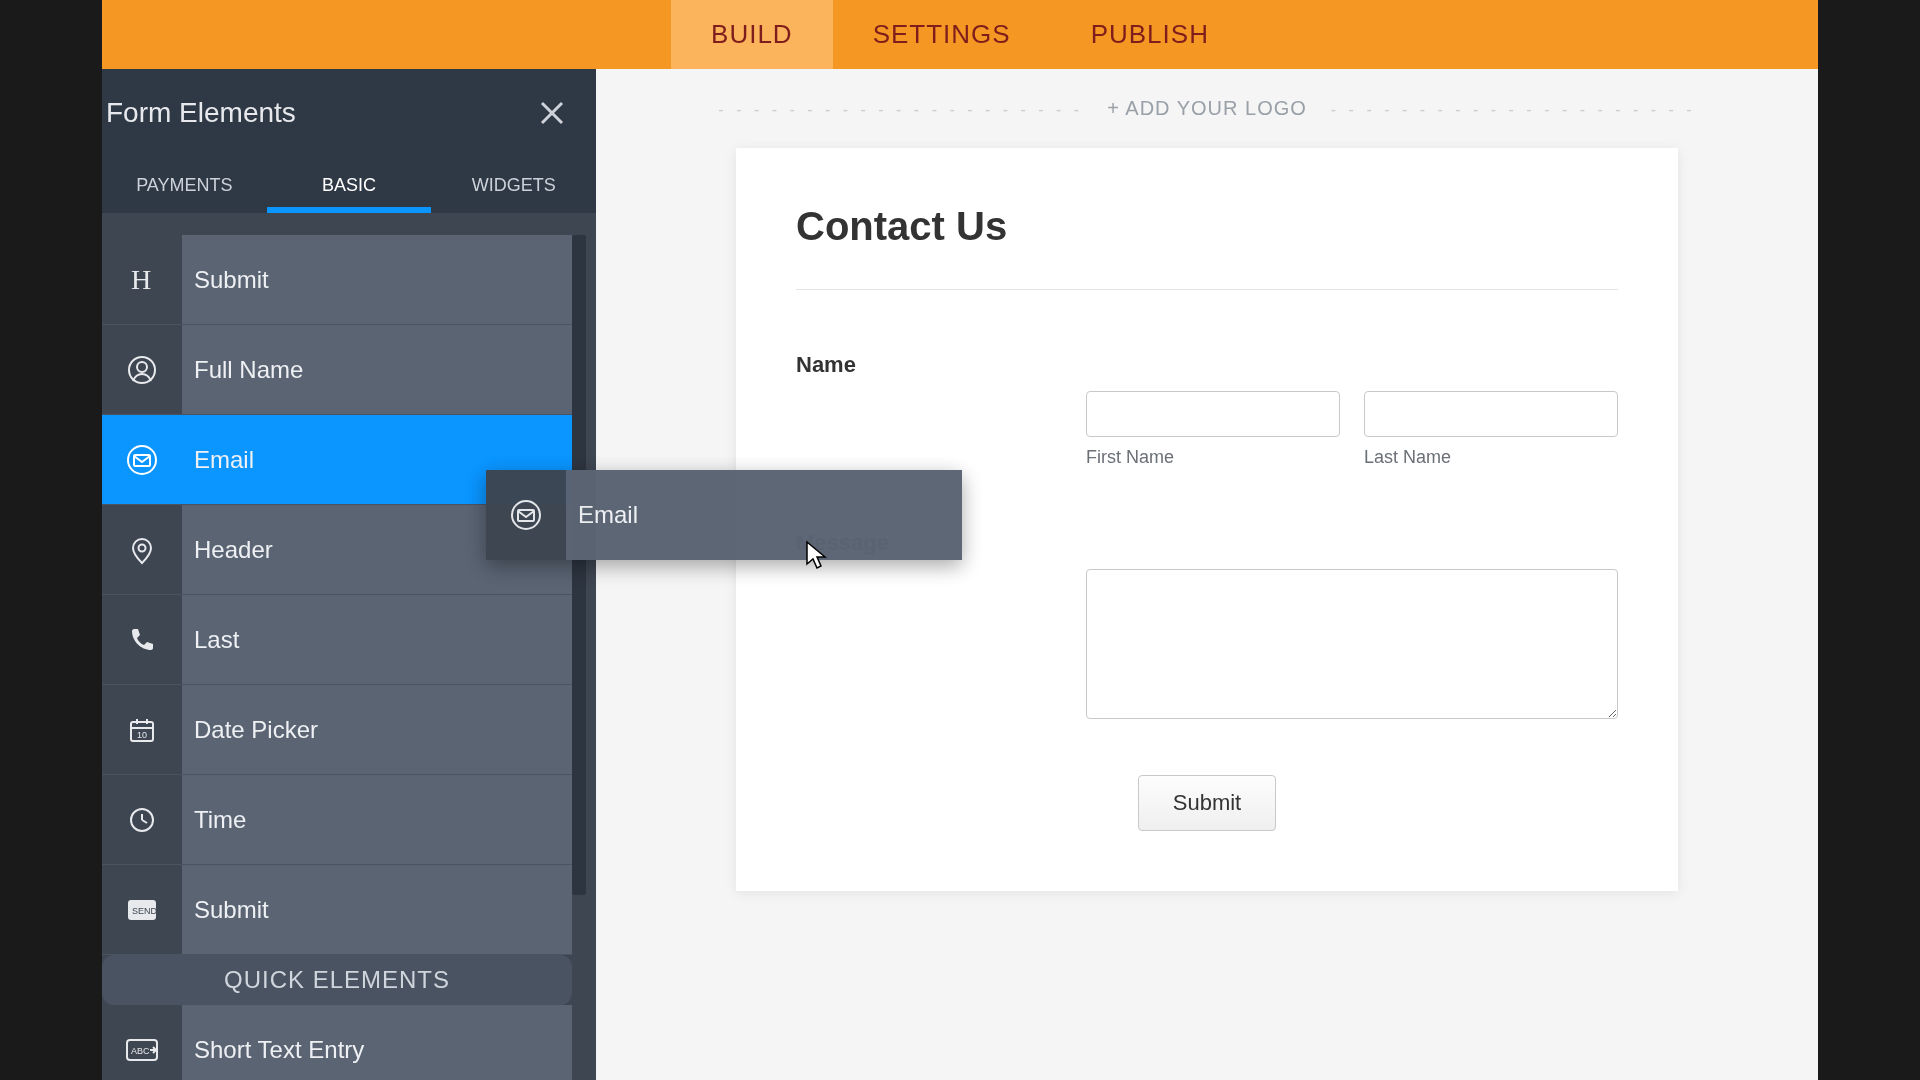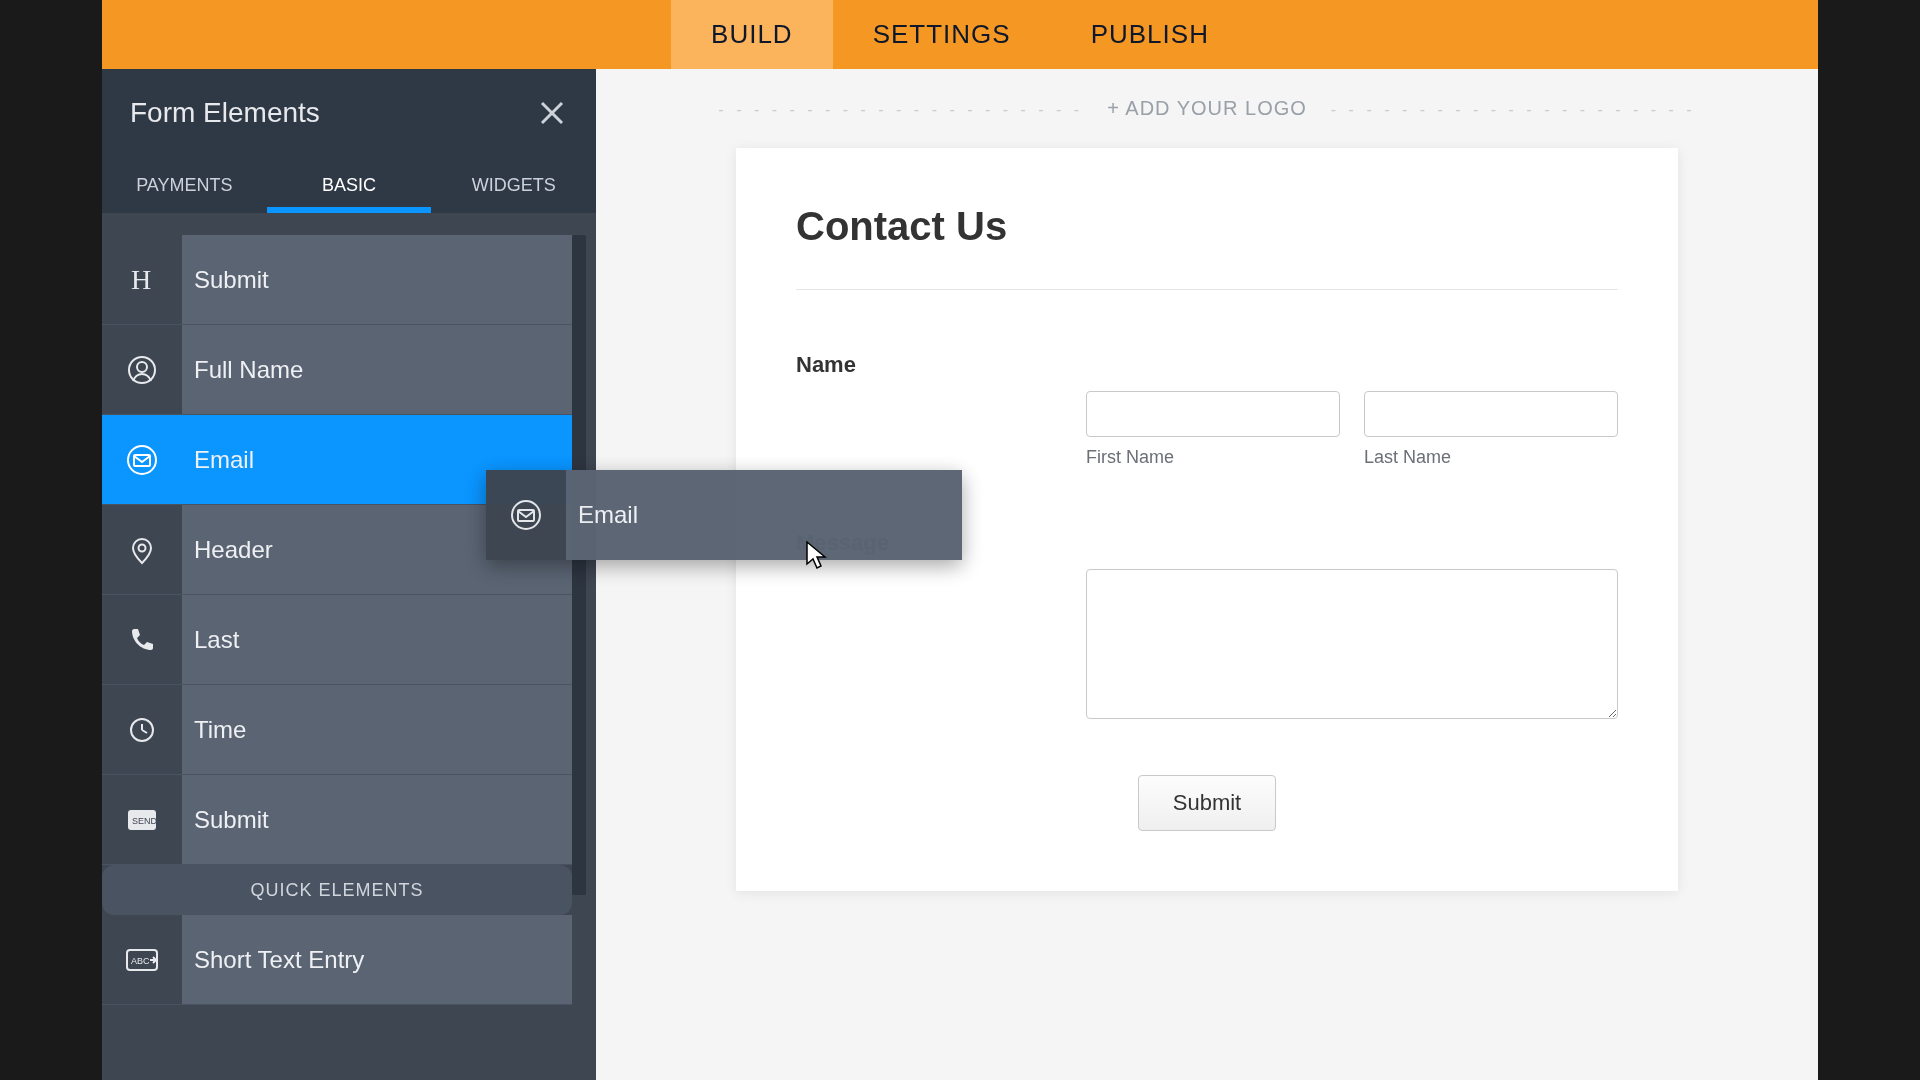--- a/index.html
+++ b/index.html
@@ -27,21 +27,21 @@
     align-items: stretch;
   }
   .topbar-tabs {
     display: flex;
     height: 100%;
   }
   .topbar-tab {
     padding: 0 40px;
     display: flex;
     align-items: center;
-    color: #0f172a;
+    color: #7f1d1d;
     font-size: 26px;
     font-weight: 400;
     letter-spacing: 1px;
     cursor: pointer;
   }
   .topbar-tab.active {
     background: #fbb35c;
   }
   
   .sidebar {
@@ -50,21 +50,21 @@
     top: 69px;
     width: 494px;
     bottom: 0;
     background: #3e4652;
     color: #e7e9ec;
   }
   .sidebar-header {
     display: flex;
     align-items: center;
     justify-content: space-between;
-    padding: 24px 24px 24px 28px;
+    padding: 24px 24px 24px 4px;
     background: #2f3845;
   }
   .sidebar-title {
     font-size: 28px;
     font-weight: 300;
     color: #e7e9ec;
   }
   .close-btn {
     width: 40px;
     height: 40px;
@@ -129,21 +129,21 @@
   .el-item.selected .el-icon { background: #0a95ff; }
   .el-label {
     font-size: 24px;
     color: #eef0f3;
     padding-left: 12px;
   }
   .quick-header {
     height: 50px;
     background: #4a5361;
     color: #d0d5dd;
-    font-size: 18px;
+    font-size: 24px;
     letter-spacing: 1px;
     display: flex;
     align-items: center;
     justify-content: center;
     border-radius: 12px;
   }
   .scrollbar-thumb {
     position: absolute;
     right: 10px;
     top: 166px;
@@ -335,20 +335,32 @@
         </div>
         <div class="el-label">Header</div>
       </div>
       <div class="el-item">
         <div class="el-icon">
           <svg width="28" height="28" viewBox="0 0 28 28" fill="#e7e9ec">
               <path d="M6 3c-1 0-2 1-2 2 0 10 9 19 19 19 1 0 2-1 2-2v-4l-6-2-3 3c-3-1-6-4-7-7l3-3-2-6H6z"></path>
             </svg>
         </div>
         <div class="el-label">Last</div>
+      </div>
+      <div class="el-item">
+        <div class="el-icon">
+          <svg width="28" height="28" viewBox="0 0 28 28" fill="none" stroke="#e7e9ec" stroke-width="2">
+              <rect x="3" y="6" width="22" height="19" rx="2"></rect>
+              <line x1="3" y1="12" x2="25" y2="12"></line>
+              <line x1="9" y1="3" x2="9" y2="8"></line>
+              <line x1="19" y1="3" x2="19" y2="8"></line>
+              <text x="9" y="22" font-size="9" fill="#e7e9ec" stroke="none">10</text>
+            </svg>
+        </div>
+        <div class="el-label">Date Picker</div>
       </div>
       <div class="el-item">
         <div class="el-icon">
           <svg width="28" height="28" viewBox="0 0 28 28" fill="none" stroke="#e7e9ec" stroke-width="2">
               <circle cx="14" cy="14" r="11"></circle>
               <line x1="14" y1="14" x2="14" y2="8"></line>
               <line x1="14" y1="14" x2="19" y2="17"></line>
             </svg>
         </div>
         <div class="el-label">Time</div>

